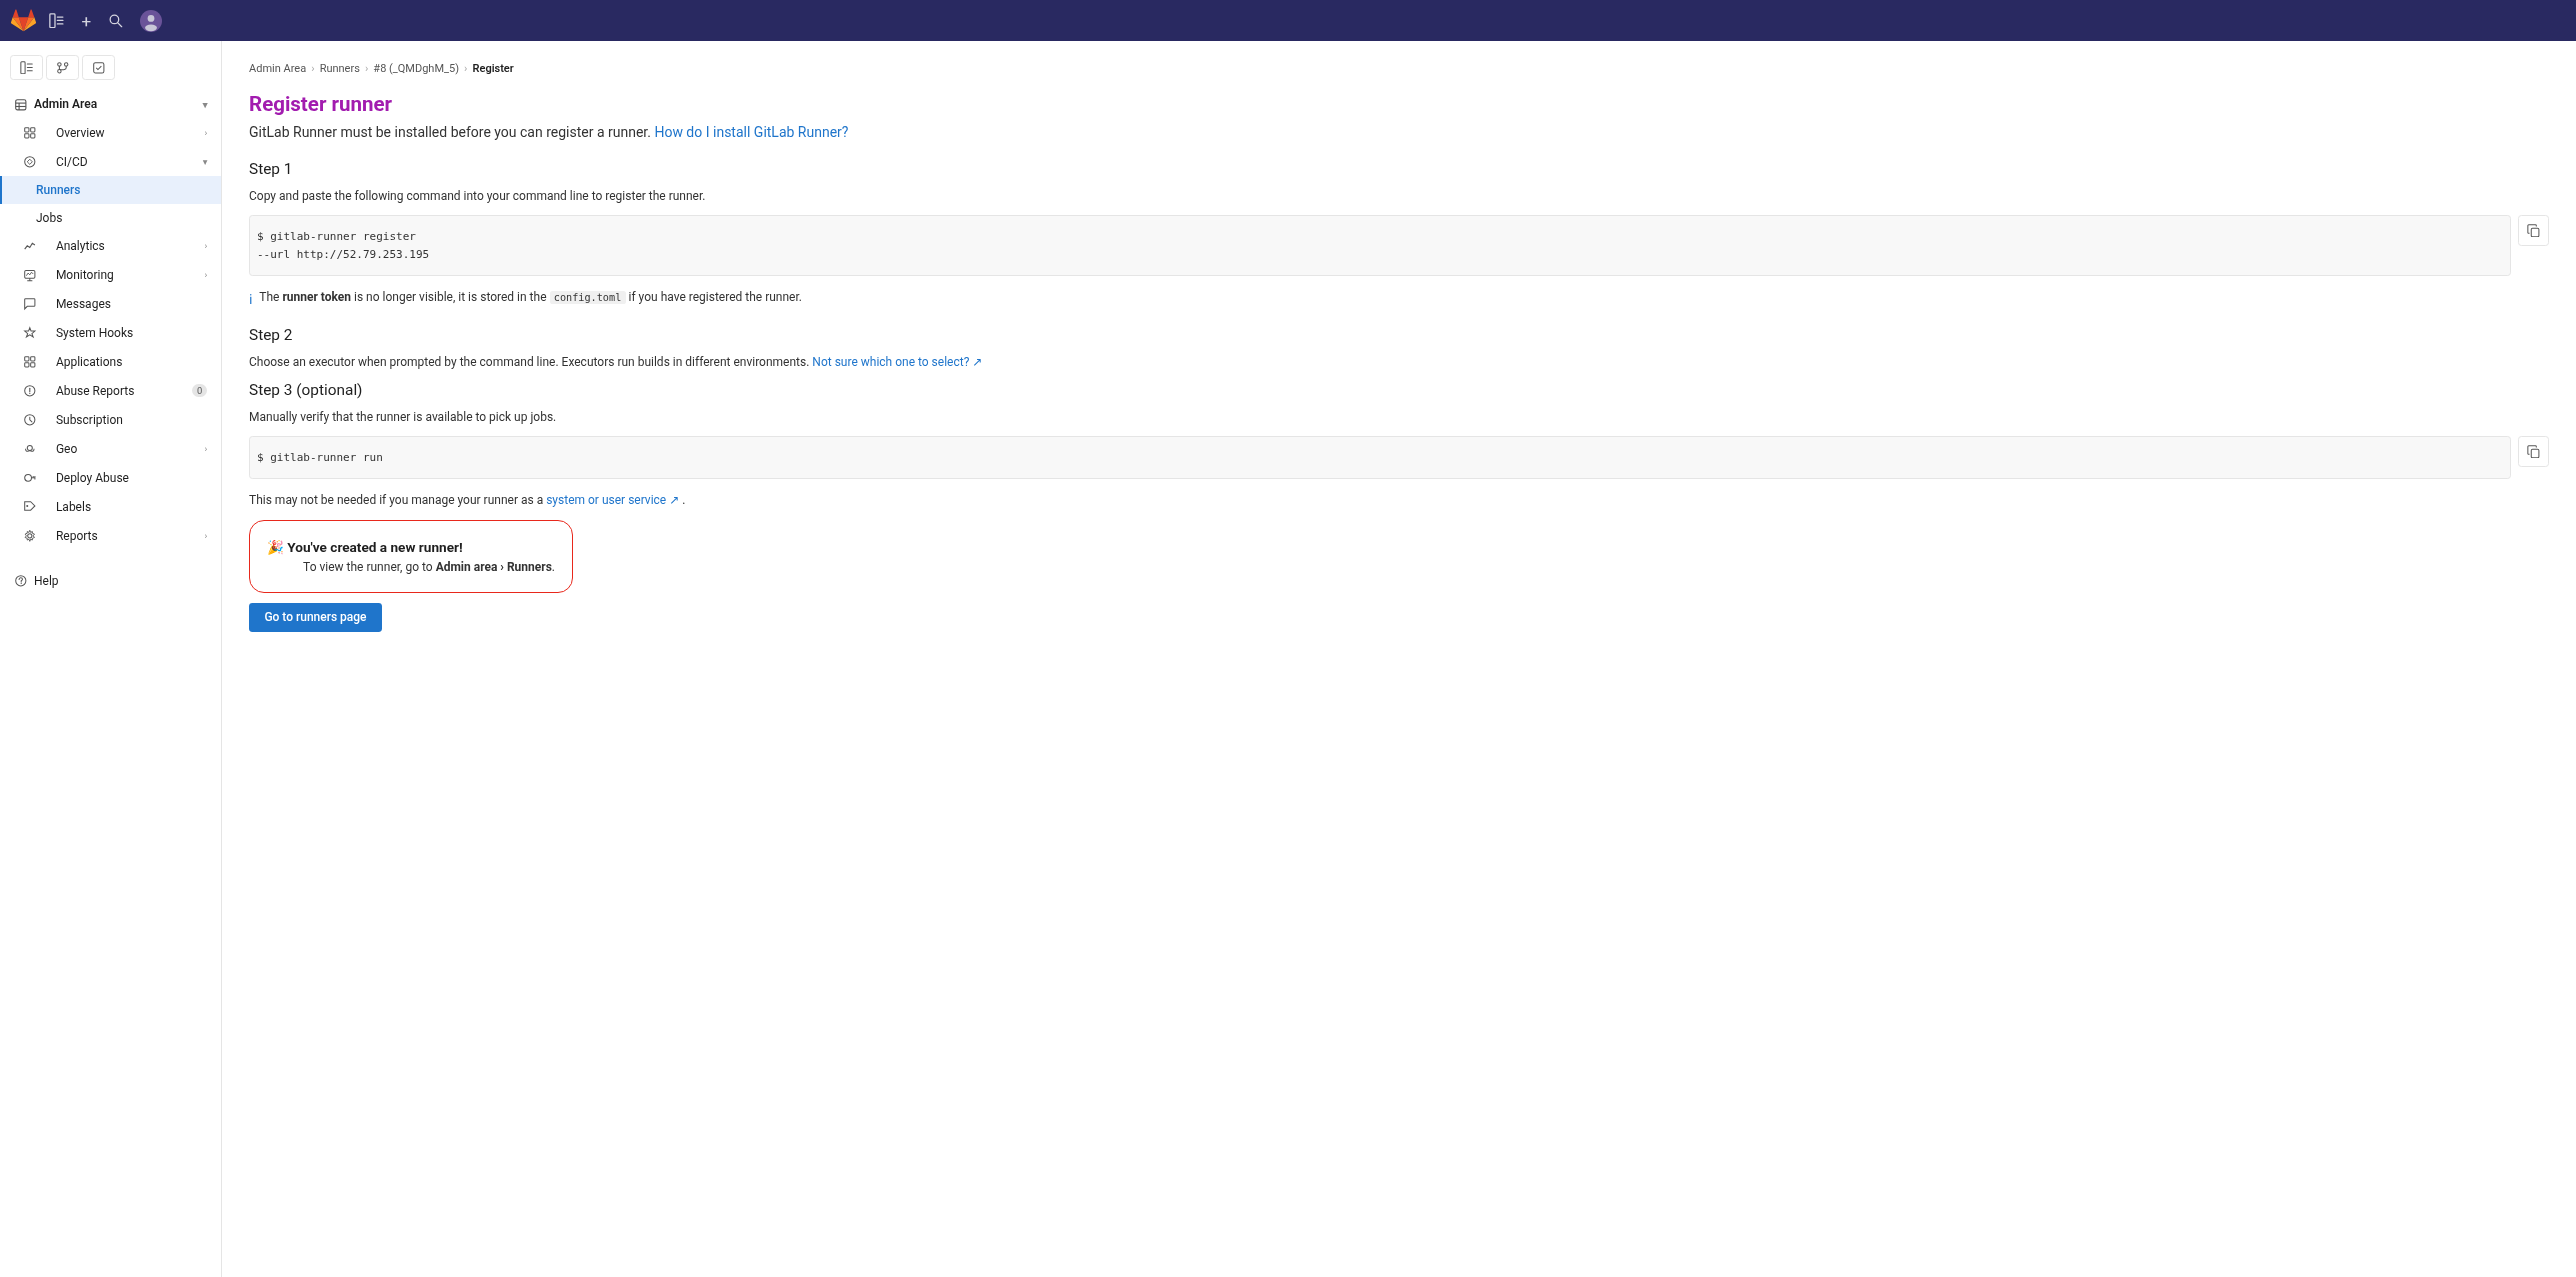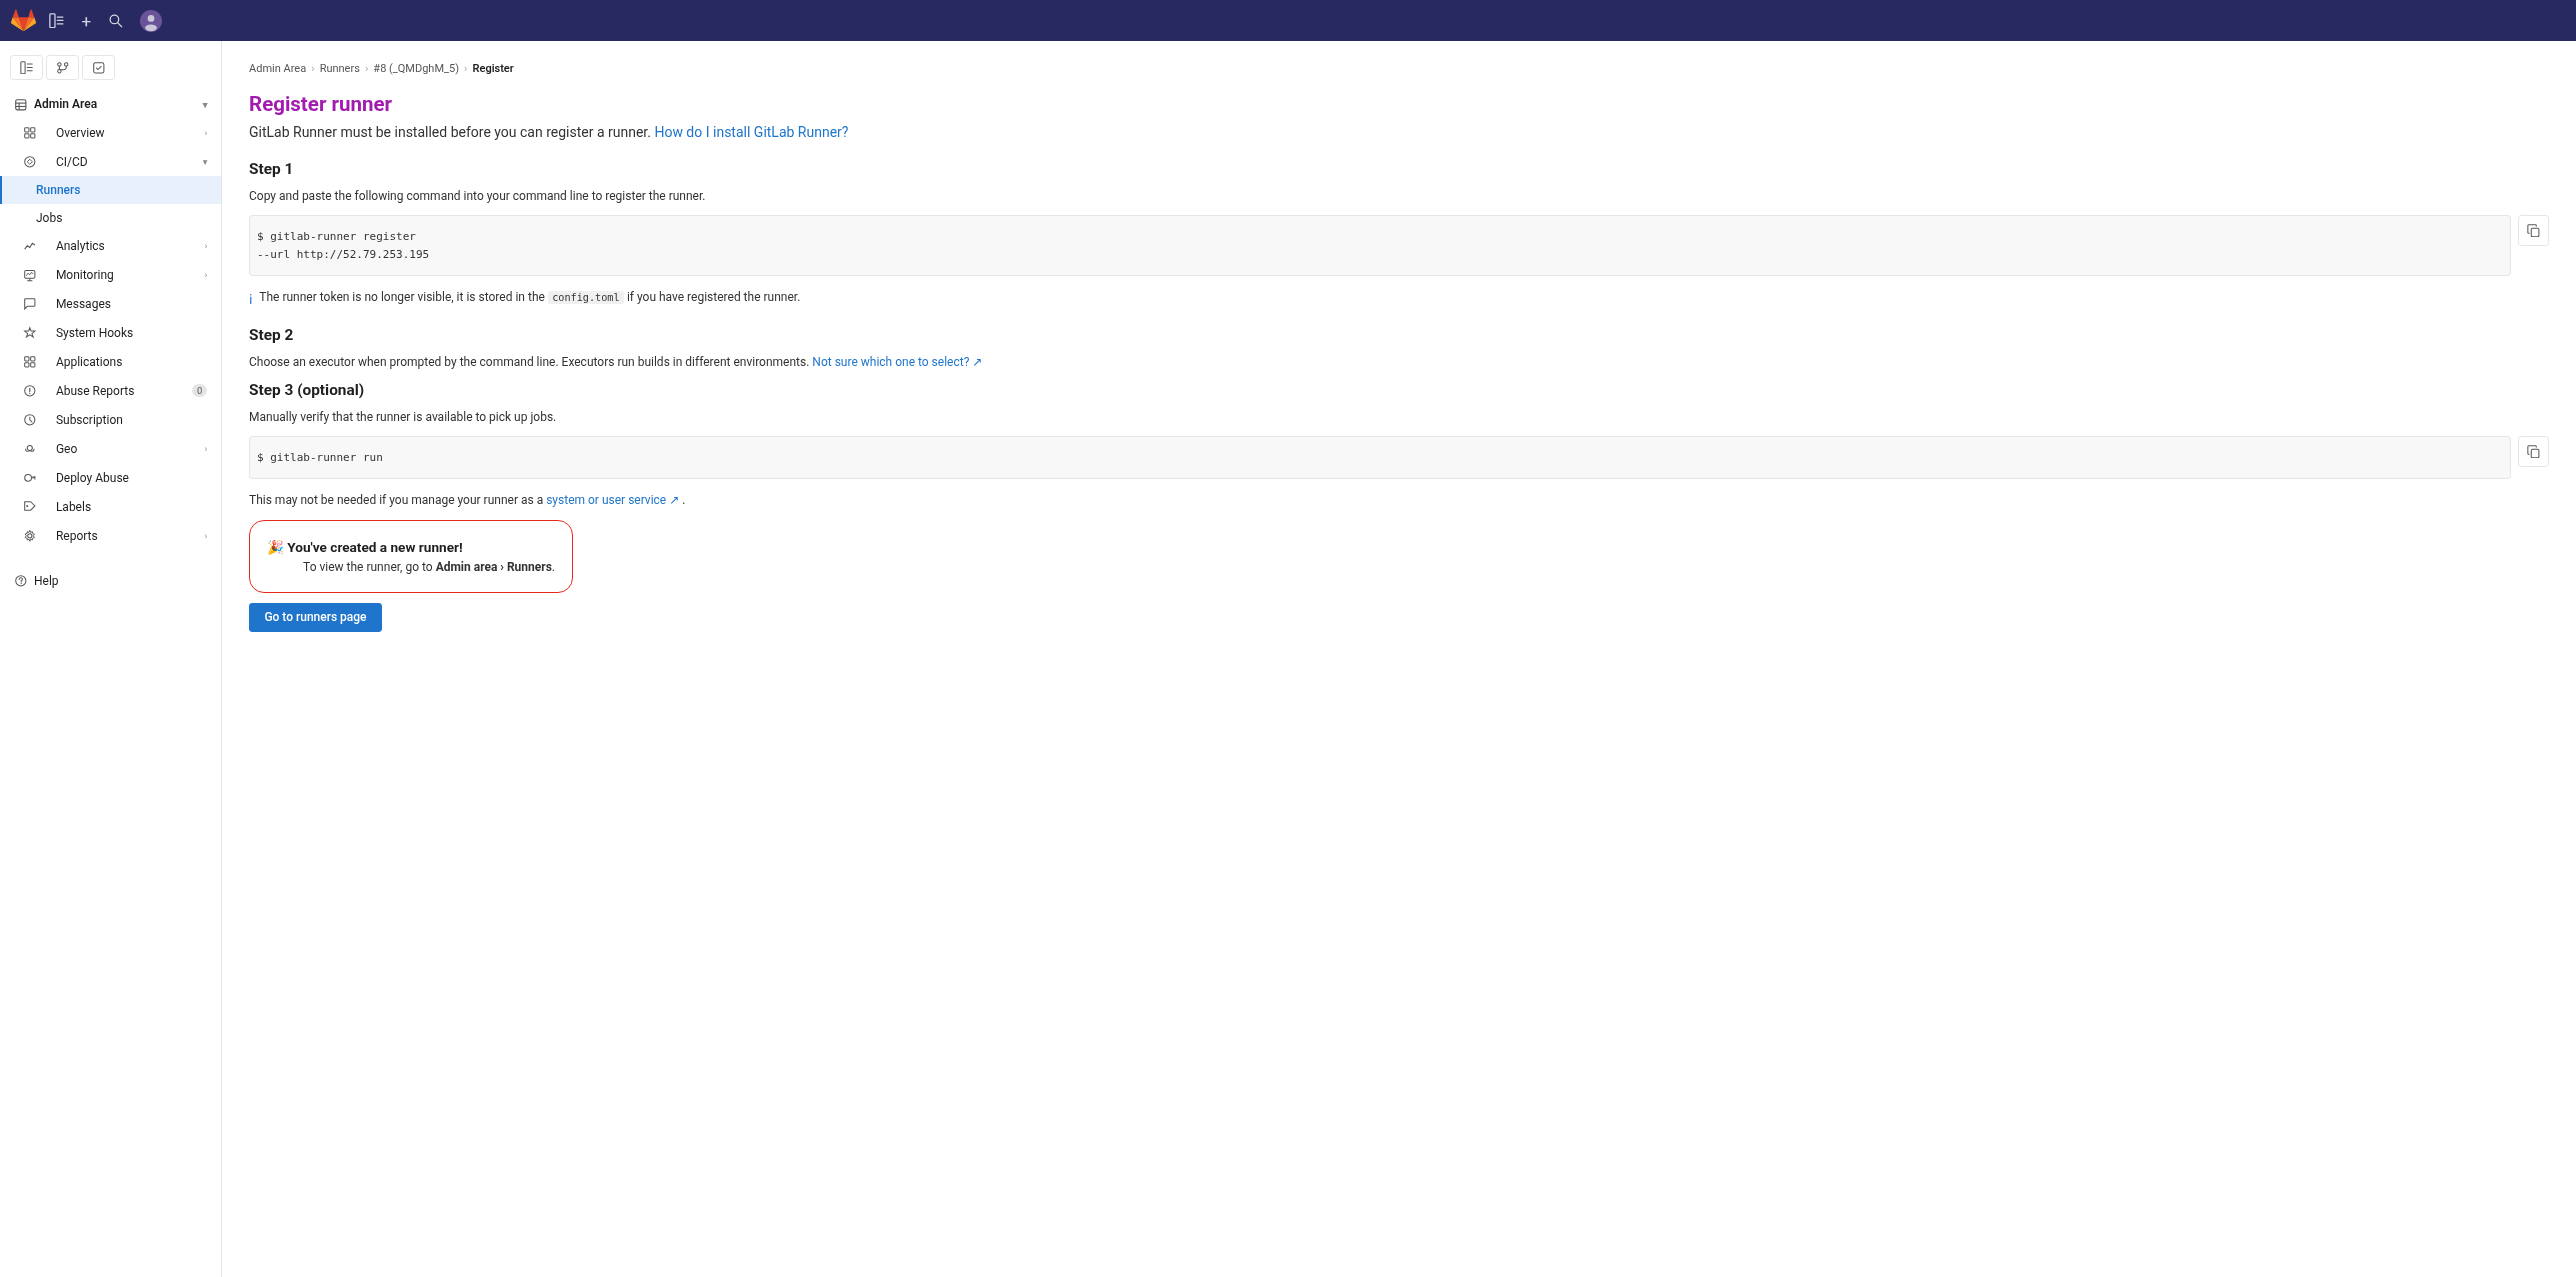--- a/index.html
+++ b/index.html
@@ -33,34 +33,34 @@
     .breadcrumb-sep { color: #aaa; }
     .breadcrumb-current { color: #1f1f1f; font-weight: 600; }
 
     
     .page-title { font-size: 20.5px; font-weight: 700; color: #a21caf; margin-bottom: 6.8px; }
 
     
     .intro-text { font-size: 14px; color: #333; margin-bottom: 17px; line-height: 1.5; }
     .intro-text a { color: #1f75cb; text-decoration: none; }
 
-    .step-title { font-size: 15.4px; font-weight: 700; color: #1f1f1f; margin-bottom: 8.5px; }
+    .step-title { font-size: 15.4px; font-weight: 400; color: #1f1f1f; margin-bottom: 8.5px; }
     .step-desc { font-size: 12px; color: #333; margin-bottom: 10.2px; line-height: 1.5; }
     .step-desc a { color: #1f75cb; text-decoration: none; }
 
     
     .code-block-wrapper { display: flex; align-items: flex-start; margin-bottom: 12px; }
     .code-block { flex: 1; background: #f8f8f8; border: 0.9px solid #e5e5e5; border-radius: 3.4px; padding: 12px 7px; font-family: 'SFMono-Regular', Consolas, monospace; font-size: 11px; color: #333; line-height: 1.6; }
     .copy-btn { width: 31px; height: 31px; border: 0.9px solid #e5e5e5; background: #fff; border-radius: 3.4px; cursor: pointer; display: flex; align-items: center; justify-content: center; margin-left: 6.8px; flex-shrink: 0; color: #555; font-size: 12px; }
 
     
     .info-note { display: flex; align-items: flex-start; gap: 6.8px; font-size: 12px; color: #333; margin-bottom: 17px; line-height: 1.5; }
     .info-icon { color: #1f75cb; font-size: 13.6px; flex-shrink: 0; margin-top: 0.9px; }
     .info-note code { background: #f0f0f0; padding: 0.9px 4.3px; border-radius: 2.6px; font-family: 'SFMono-Regular', Consolas, monospace; font-size: 10.2px; }
-    .info-note strong { font-weight: 400; margin-top: 48px; }
+    .info-note strong { font-weight: 700; margin-top: 48px; }
 
     
     .success-box { border: 1.7px solid #e8281c; border-radius: 15px; padding: 18px 17px; display: inline-block; margin-bottom: 10px; min-width: 324px; }
     .success-box-title { font-size: 13.6px; font-weight: 700; color: #1f1f1f; margin-bottom: 5.1px; }
     .success-box-desc { font-size: 12px; color: #333; text-align: right; }
     .success-box-desc strong { font-weight: 700; }
 
     
     .btn-primary { background: #1f75cb; color: #fff; border: none; border-radius: 3.4px; padding: 7.7px 15.4px; font-size: 12px; font-weight: 500; cursor: pointer; text-decoration: none; display: inline-block; }
 

